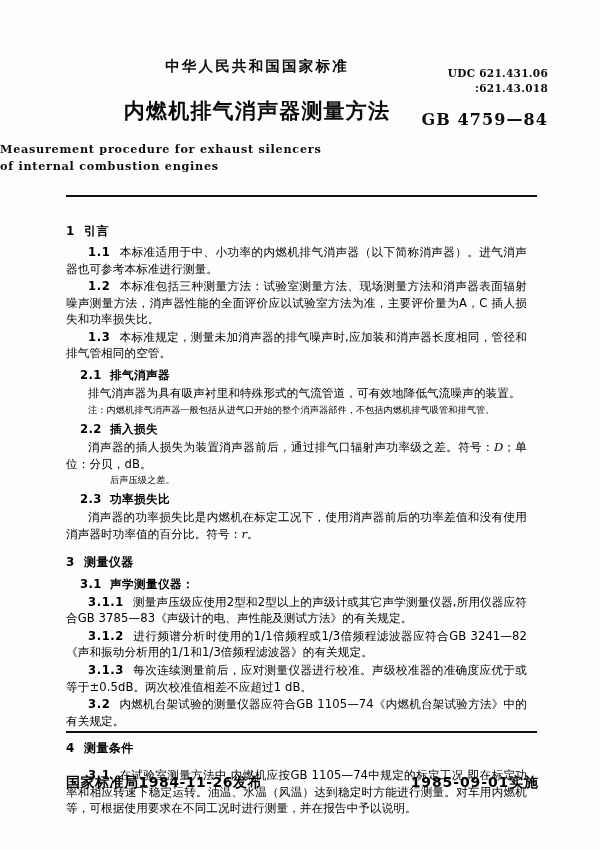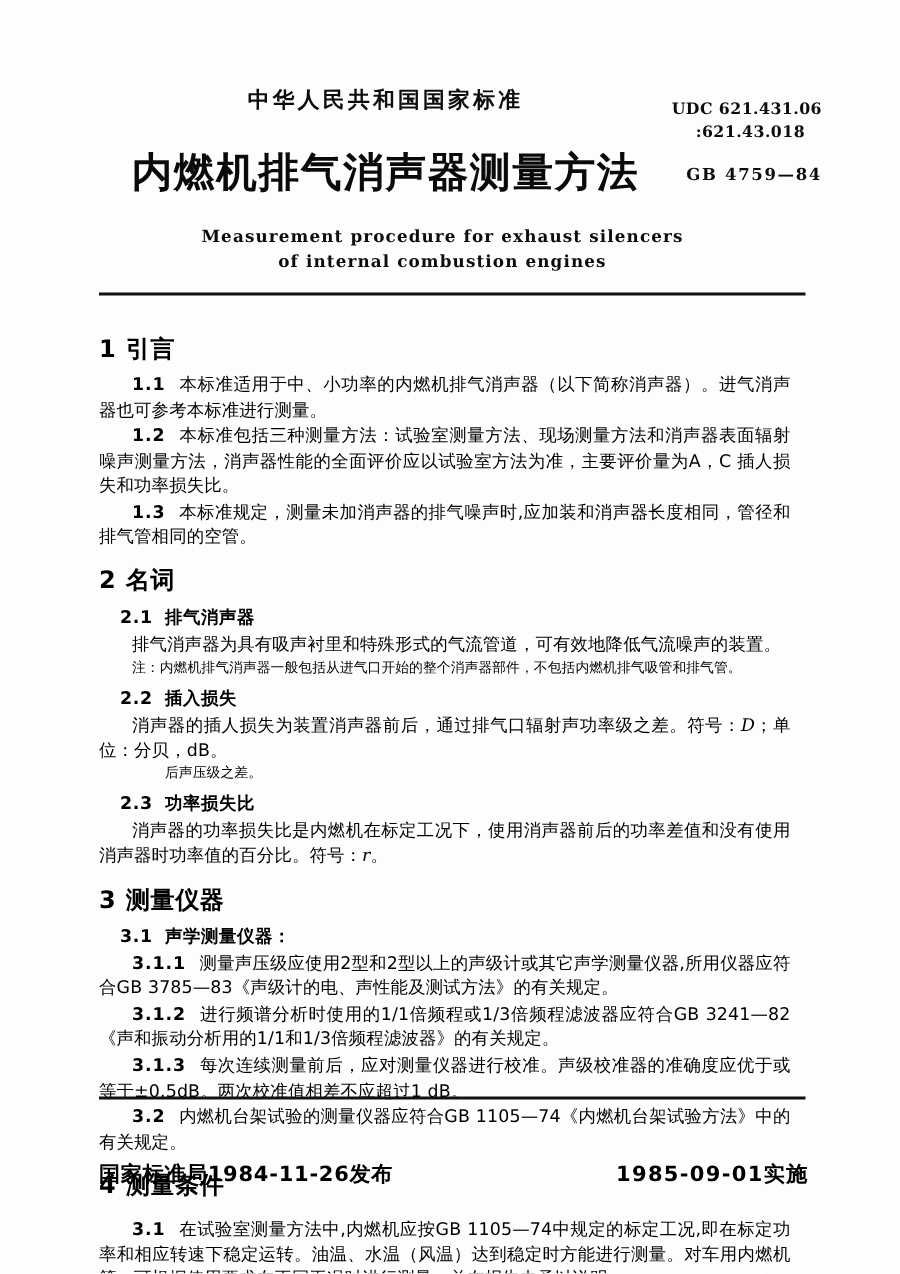--- a/index.html
+++ b/index.html
@@ -31,50 +31,49 @@
     font-size: 14.5px;
     font-weight: bold;
     letter-spacing: 2.2px;
     padding-right: 86px;
     color: #0d0d0d;
   }
   .udc-block {
     position: absolute;
     right: 52px;
     top: 66px;
-    text-align: left;
+    text-align: right;
     font-family: "DejaVu Serif", "Liberation Serif", serif;
     font-weight: bold;
     font-size: 10.5px;
     line-height: 1.42;
     letter-spacing: 0.3px;
     color: #0d0d0d;
   }
   .udc-line2 { padding-left: 16px; }
   .gb-no {
     position: absolute;
     right: 52px;
     top: 110px;
     font-family: "DejaVu Serif", "Liberation Serif", serif;
     font-weight: bold;
-    font-size: 11px;
+    font-size: 16px;
     letter-spacing: 1.1px;
     color: #0d0d0d;
   }
   .main-title {
     text-align: center;
-    font-size: 27px;
+    font-size: 21px;
     font-weight: bold;
     letter-spacing: 1.2px;
     margin-top: 21px;
     padding-right: 86px;
     color: #0a0a0a;
   }
   .en-title {
-    text-align: center;
     font-family: "DejaVu Serif", "Liberation Serif", serif;
     font-weight: bold;
     font-size: 11.2px;
     line-height: 1.55;
     letter-spacing: 0.75px;
     margin-top: 16px;
     padding-right: 10px;
     color: #0d0d0d;
   }
 
@@ -88,21 +87,21 @@
   }
 
   
   .content {
     position: absolute;
     left: 66px;
     right: 61px;
     top: 212px;
   }
   .h1 {
-    font-size: 16px;
+    font-size: 12px;
     font-weight: bold;
     margin: 11px 0 4px 0;
     letter-spacing: 0.4px;
   }
   .h1 .num { display: inline-block; min-width: 18px; }
   .h2 {
     font-size: 11.6px;
     font-weight: bold;
     margin: 6px 0 2px 0;
     padding-left: 14px;
@@ -195,23 +194,20 @@
     <div class="para indent">
       <span class="lead">1.1</span><span class="lead-sp"></span><span>本标准适用于中、小功率的内燃机排气消声器（以下简称消声器）。进气消声器也可参考本标准进行测量。</span>
     </div>
     <div class="para indent">
       <span class="lead">1.2</span><span class="lead-sp"></span><span>本标准包括三种测量方法：试验室测量方法、现场测量方法和消声器表面辐射噪声测量方法，消声器性能的全面评价应以试验室方法为准，主要评价量为A，C 插人损失和功率损失比。</span>
     </div>
     <div class="para indent">
       <span class="lead">1.3</span><span class="lead-sp"></span><span>本标准规定，测量未加消声器的排气噪声时,应加装和消声器长度相同，管径和排气管相同的空管。</span>
     </div>
 
-    <div class="h1">
-      <span class="num">2</span><span>名词</span>
-    </div>
 
     <div class="h2">
       <span class="num">2.1</span><span>排气消声器</span>
     </div>
     <div class="para indent">排气消声器为具有吸声衬里和特殊形式的气流管道，可有效地降低气流噪声的装置。</div>
     <div class="note">注：内燃机排气消声器一般包括从进气口开始的整个消声器部件，不包括内燃机排气吸管和排气管。</div>
 
     <div class="h2">
       <span class="num">2.2</span><span>插入损失</span>
     </div>

